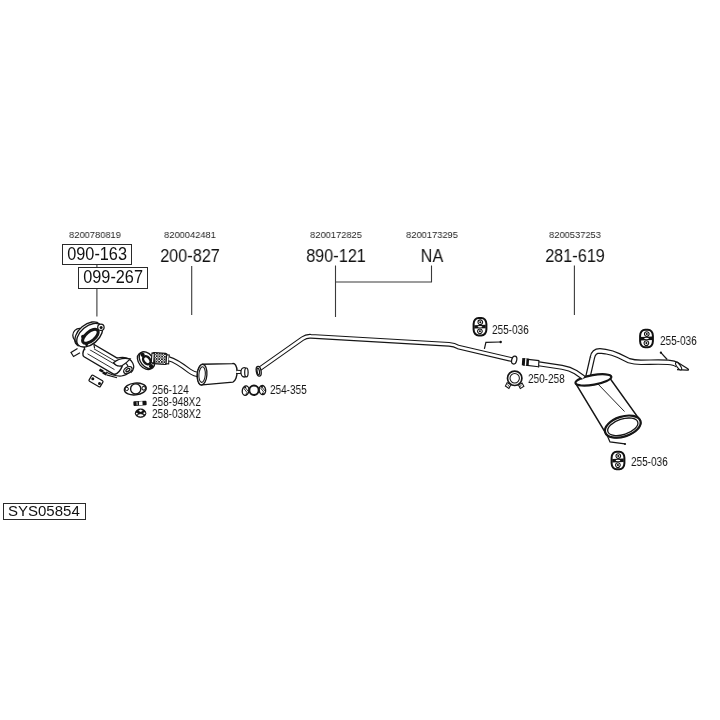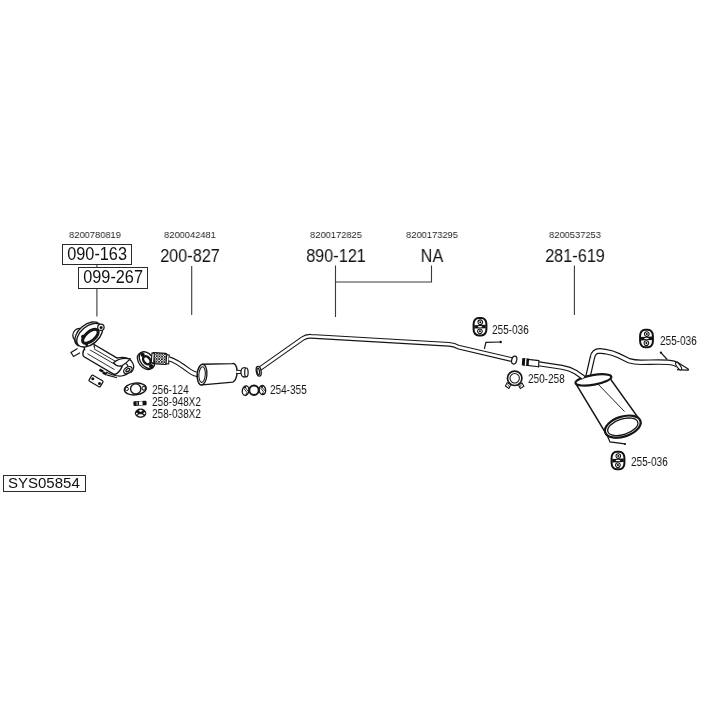--- a/index.html
+++ b/index.html
@@ -11,21 +11,21 @@
        transform:scaleX(.95);transform-origin:center;color:#1c1c1c;}
   .code{font-size:17.5px;line-height:19px;width:140px;text-align:center;
         transform:scaleX(.93);transform-origin:center;color:#111;}
   .codebox{position:absolute;border:1px solid #2a2a2a;background:#fff;will-change:transform;
            display:flex;align-items:center;justify-content:center;}
   .codebox .code{position:static;width:auto;}
   .callout{font-size:12.5px;line-height:12.5px;transform:scaleX(.8);
            transform-origin:left center;color:#161616;}
   .sysbox{position:absolute;border:1px solid #2a2a2a;background:#fff;will-change:transform;
           font-size:15px;line-height:16px;display:flex;align-items:center;
-          padding-left:4px;color:#111;transform-origin:left center;}
+          padding-left:4px;color:#111;transform-origin:left center;margin-top:28px;}
 </style>
 </head>
 <body>
 
 <div class="stage">
 
 <svg width="720" height="720" viewBox="0 0 720 720">
   <defs>
     <pattern id="braid" patternUnits="userSpaceOnUse" width="2.7" height="2.7">
       <path d="M0,0 L2.7,2.7 M2.7,0 L0,2.7" stroke="#111" stroke-width="0.85" fill="none"></path>

